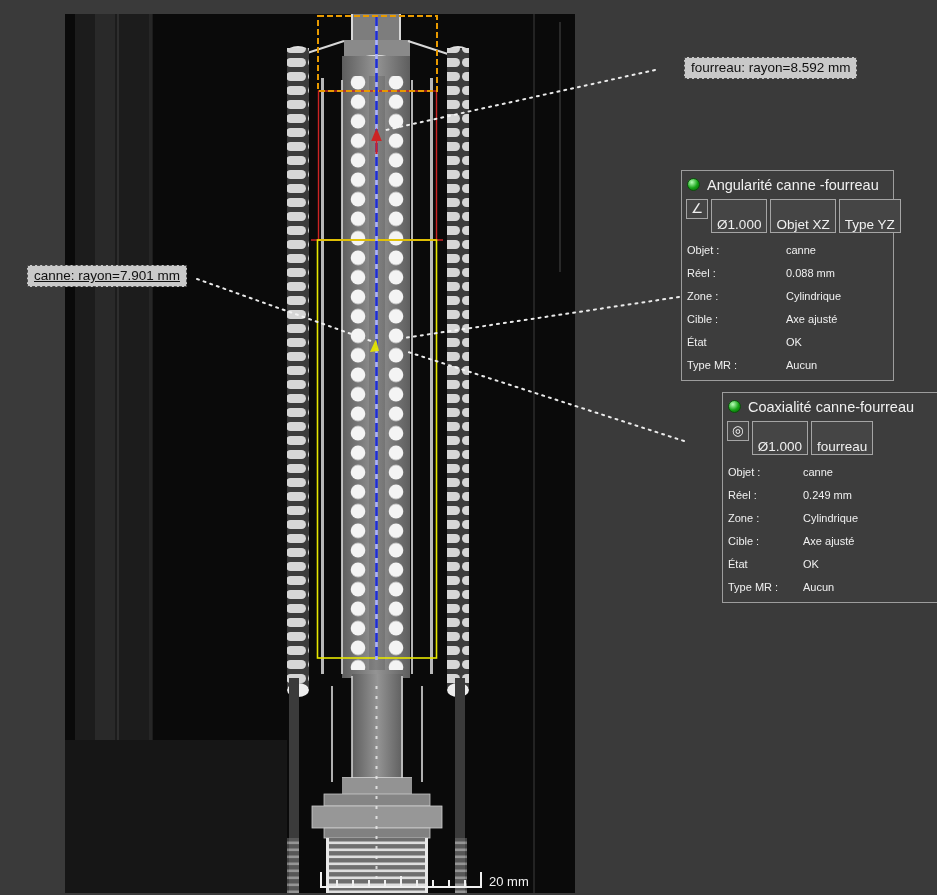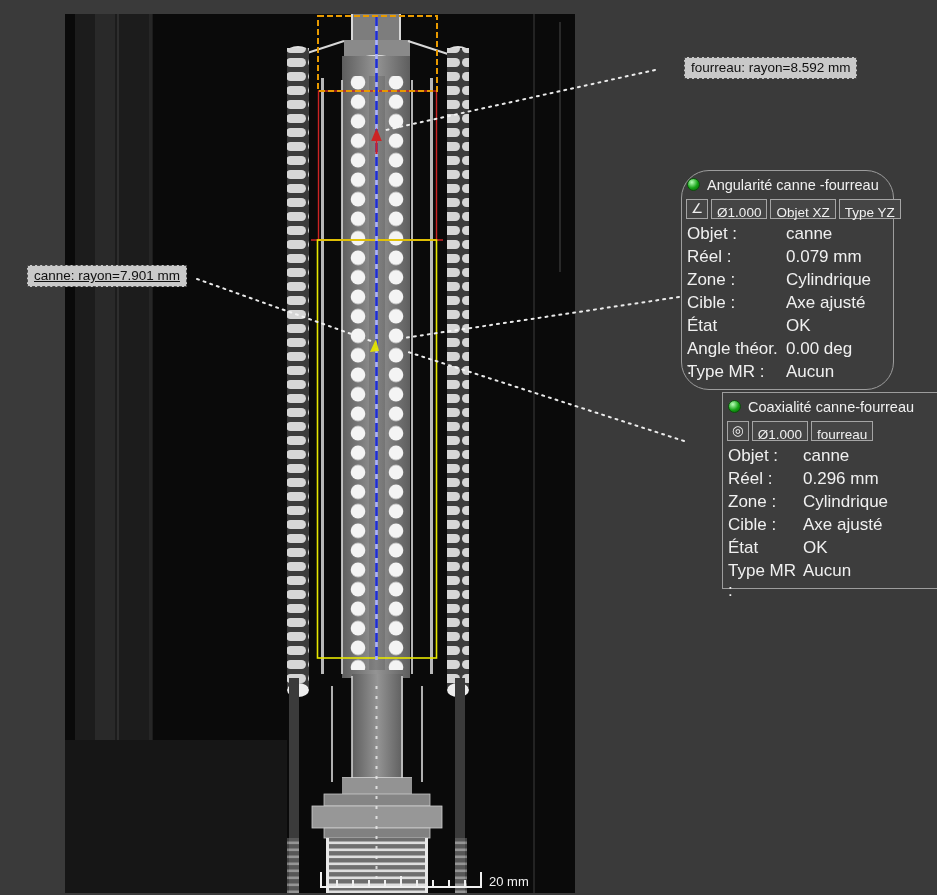--- a/index.html
+++ b/index.html
@@ -16,36 +16,36 @@
     background:var(--callout_bg,#c9c9c9);color:#101010;
     font-size:13.5px;line-height:16px;padding:2px 6px;
     border:1px dashed #4a4a4a;
   }
   #callout-fourreau{left:656px;top:57px;margin-left:28px;}
   #callout-canne{left:27px;top:265px;text-decoration:underline;}
   .panel{
     position:absolute;z-index:6;background:#3d3d3d;
     border:1px solid #9d9d9d;color:#f0f0f0;
   }
-  #panel-0{left:681px;top:170px;width:213px;border-radius:28px;}
+  #panel-0{left:681px;top:170px;width:213px;}
   #panel-1{left:686px;top:392px;width:258px;margin-left:36px;}
   .panel-title{display:flex;align-items:center;gap:7px;height:27px;padding:0 6px 0 5px;font-size:14.5px;}
   .status-dot{
     width:13px;height:13px;border-radius:50%;flex:none;
     background:radial-gradient(circle at 35% 30%,#b9ffb9,var(--status_green,#16a316) 55%,#035703 100%);
     border:1px solid #0a520a;
   }
   .tools{display:flex;gap:3px;padding:1px 3px 4px 4px;}
   .tool{
     border:1px solid #a5a5a5;background:#454545;color:#f0f0f0;
-    font-size:13.5px;height:20px;line-height:18px;padding:4px 5px;white-space:nowrap;
+    font-size:13.5px;height:20px;line-height:18px;padding:16px 5px;white-space:nowrap;
   }
   .tool.icon{padding:0 4px;}
   .rows{padding:1px 0 4px 0;}
-  .row{display:flex;height:23px;align-items:flex-start;font-size:17px;padding-left:5px;}
+  .row{display:flex;height:23px;align-items:center;font-size:11px;padding-left:5px;}
   .row .rl{flex:none;}
   #panel-0 .row .rl{width:99px}
   #panel-1 .row .rl{width:75px}
 </style>
 </head>
 <body>
 
 <svg class="ct-svg" width="510" height="879" viewBox="0 0 510 879">
   <defs>
     <pattern id="ribs" width="22" height="14" patternUnits="userSpaceOnUse">
@@ -185,37 +185,33 @@
     <span class="tool">Objet XZ</span>
     <span class="tool">Type YZ</span>
   </div>
   <div class="rows">
     <div class="row">
       <span class="rl">Objet :</span>
       <span class="rv">canne</span>
     </div>
     <div class="row">
       <span class="rl">Réel :</span>
-      <span class="rv">0.079 mm</span>
+      <span class="rv">0.088 mm</span>
     </div>
     <div class="row">
       <span class="rl">Zone :</span>
       <span class="rv">Cylindrique</span>
     </div>
     <div class="row">
       <span class="rl">Cible :</span>
       <span class="rv">Axe ajusté</span>
     </div>
     <div class="row">
       <span class="rl">État</span>
       <span class="rv">OK</span>
-    </div>
-    <div class="row">
-      <span class="rl">Angle théor. :</span>
-      <span class="rv">0.00 deg</span>
     </div>
     <div class="row">
       <span class="rl">Type MR :</span>
       <span class="rv">Aucun</span>
     </div>
   </div>
 </div>
 
 <div class="panel" id="panel-1">
   <div class="panel-title">
@@ -227,21 +223,21 @@
     <span class="tool">Ø1.000</span>
     <span class="tool">fourreau</span>
   </div>
   <div class="rows">
     <div class="row">
       <span class="rl">Objet :</span>
       <span class="rv">canne</span>
     </div>
     <div class="row">
       <span class="rl">Réel :</span>
-      <span class="rv">0.296 mm</span>
+      <span class="rv">0.249 mm</span>
     </div>
     <div class="row">
       <span class="rl">Zone :</span>
       <span class="rv">Cylindrique</span>
     </div>
     <div class="row">
       <span class="rl">Cible :</span>
       <span class="rv">Axe ajusté</span>
     </div>
     <div class="row">

